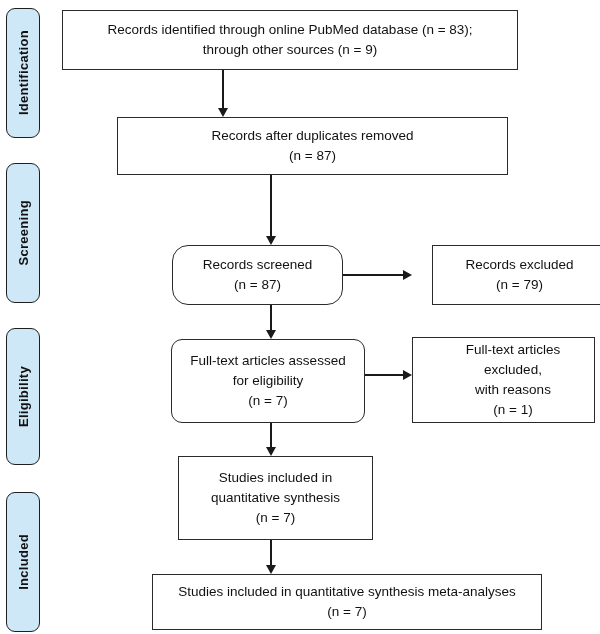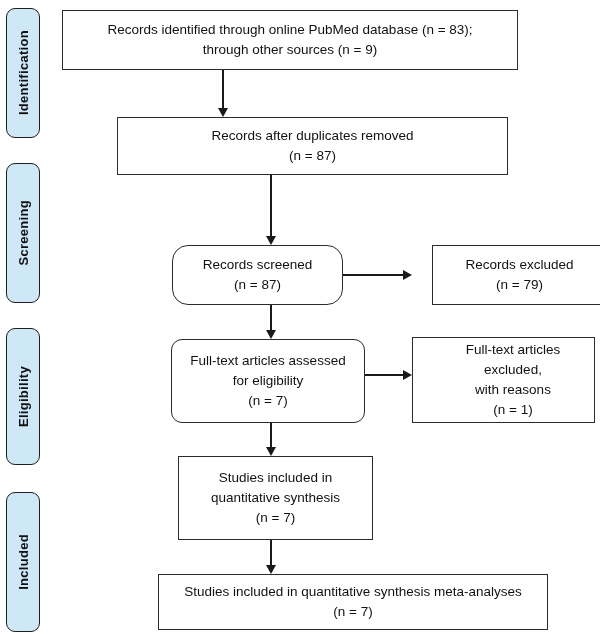--- a/index.html
+++ b/index.html
@@ -62,21 +62,21 @@
     box-sizing: border-box;
     padding: 2px 6px;
   }
   #box-identified     { left: 62px;  top: 10px;  width: 456px; height: 60px; }
   #box-duplicates     { left: 117px; top: 117px; width: 391px; height: 58px; }
   #box-screened       { left: 172px; top: 245px; width: 171px; height: 60px; border-radius: 16px; }
   #box-excluded       { left: 432px; top: 245px; width: 175px; height: 60px; }
   #box-fulltext       { left: 171px; top: 339px; width: 194px; height: 84px; border-radius: 11px; }
   #box-ft-excluded    { left: 412px; top: 337px; width: 183px; height: 86px; padding-left: 25px; }
   #box-qualitative    { left: 170px; top: 456px; width: 195px; height: 84px; margin-left: 8px; }
-  #box-quantitative   { left: 152px; top: 574px; width: 390px; height: 56px; margin-left: 6px; }
+  #box-quantitative   { left: 152px; top: 574px; width: 390px; height: 56px; }
 
   .vline {
     position: absolute;
     width: 2px;
     background: var(--line-color, #1a1a1a);
   }
   .hline {
     position: absolute;
     height: 2px;
     background: var(--line-color, #1a1a1a);

